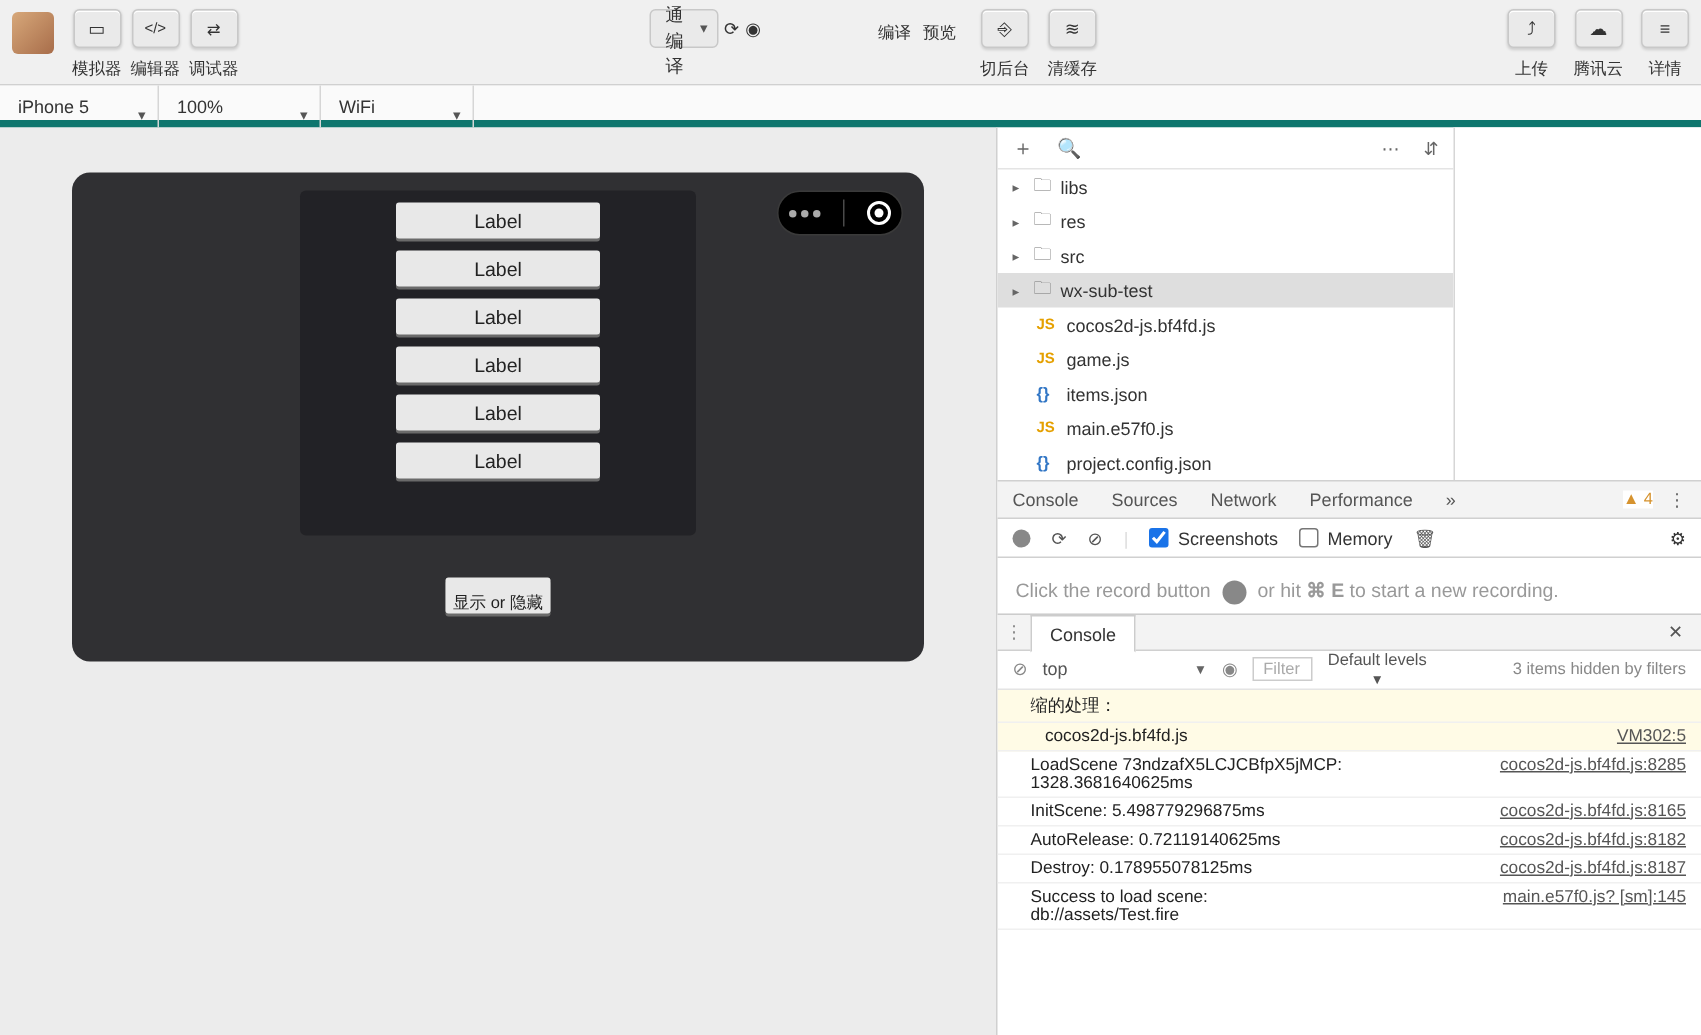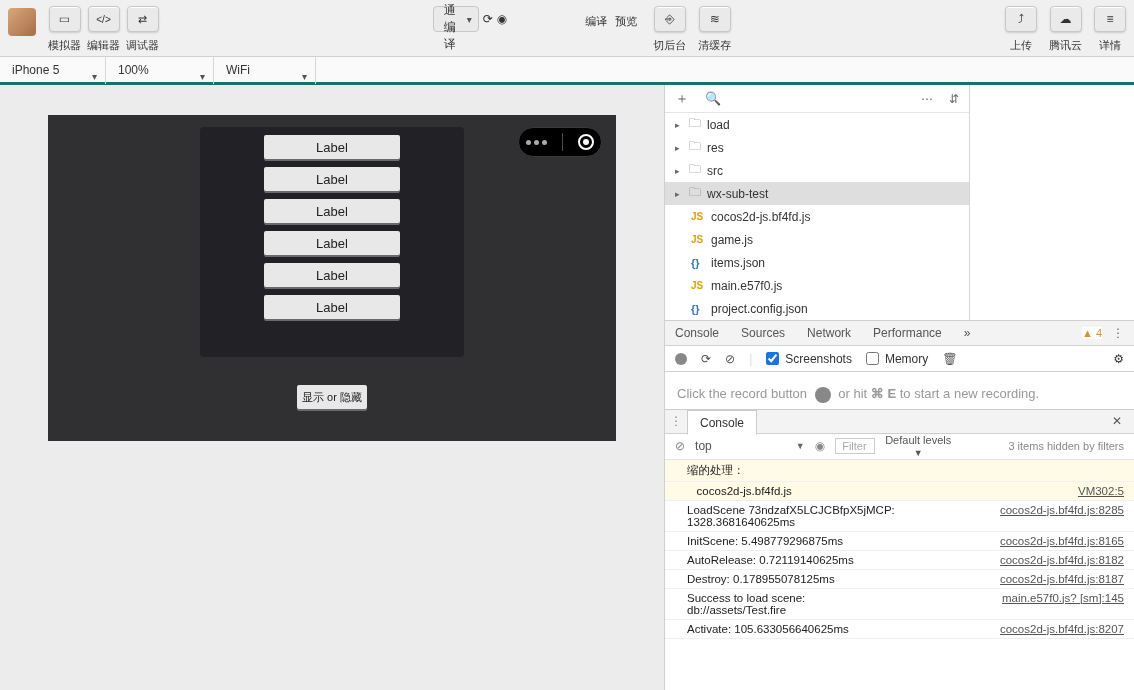--- a/index.html
+++ b/index.html
@@ -13,37 +13,37 @@
 .tb-btn .iconbox { width:32px; height:26px; background:#eaeaea; border:1px solid #c8c8c8; border-radius:4px; display:flex; align-items:center; justify-content:center; box-shadow:0 1px 0 #fff inset,0 1px 2px rgba(0,0,0,.15); }
 .tb-btn .lbl { font-size:11px; color:#333; margin-top:4px; }
 .flex-spacer { flex:1; }
 .compile-select { display:flex; align-items:center; height:26px; background:#eaeaea; border:1px solid #c8c8c8; border-radius:4px; padding:0 22px 0 10px; font-size:12px; position:relative; cursor:pointer;}
 .compile-select::after{content:"▾"; position:absolute; right:6px; font-size:10px; color:#555;}
 .cluster { display:flex; flex-direction:row; align-items:center;gap:38px; }
 .cluster .icons{display:flex; gap:4px;}
 .cluster .label{font-size:11px; color:#333; margin-top:4px; text-align:center;}
 
 
-.secbar { height: 28px; background:#fafafa; border-bottom:3px solid #0f766e; display:flex; align-items:center;}
+.secbar { height: 28px; background:#fafafa; border-bottom:5px solid #0f766e; display:flex; }
 .secsel { height:28px; line-height:28px; padding:0 28px 0 12px; position:relative; border-right:1px solid #d6d6d6; font-size:12px; cursor:pointer;}
 .secsel::after{content:"▾"; position:absolute; right:8px; top:7px; font-size:10px; color:#555;}
 
 
 .main { display:flex; height: calc(690px - 57px - 28px); }
 .left { width: 664px; background:#ececec; display:flex; align-items:flex-start; justify-content:center; padding-top:30px;}
-.sim { width:568px; height:326px; background:#303033; border-radius:0; position:relative; }
+.sim { width:568px; height:326px; background:#303033; border-radius:12px; position:relative; }
 .sim-pill { position:absolute; top:12px; right:14px; width:84px; height:30px; background:#000; border-radius:16px; display:flex; align-items:center; justify-content:space-around; border:1px solid #3a3a3a;}
 .sim-pill .dot{width:5px; height:5px; background:#aaa; border-radius:50%;}
 .sim-pill .dots{display:flex;gap:3px;}
 .sim-pill .target{width:16px;height:16px;border:2px solid #fff;border-radius:50%; display:flex;align-items:center;justify-content:center;}
 .sim-pill .target::after{content:"";width:6px;height:6px;background:#fff;border-radius:50%;}
 .sim-pill .sep{width:1px;height:18px;background:#4a4a4a;}
 .sim .panel{ position:absolute; top:12px; left:152px; width:264px; height:230px; background:#222226; border-radius:4px; display:flex; flex-direction:column; align-items:center; justify-content:flex-start; padding-top:8px; gap:8px;}
 .sim .labelbtn{width:136px; height:24px; background:#e8e8e8; box-shadow:0 2px 0 #6a6a6a; display:flex; align-items:center; justify-content:center; font-size:13px; color:#222; border-radius:2px;}
-.sim .toggle{ position:absolute; bottom:32px; left:50%; transform:translateX(-50%); width:70px; height:24px; background:#e8e8e8; box-shadow:0 2px 0 #6a6a6a; display:flex; align-items:center; justify-content:center; font-size:11px; color:#222; border-radius:2px;}
+.sim .toggle{ position:absolute; bottom:32px; left:50%; transform:translateX(-50%); width:70px; height:24px; background:#e8e8e8; box-shadow:0 2px 0 #6a6a6a; display:flex; align-items:flex-end; justify-content:center; font-size:11px; color:#222; border-radius:2px;}
 
 
 .right { flex:1; display:flex; flex-direction:column; border-left:1px solid #d0d0d0; background:#fff;}
 .exp-head { height:28px; border-bottom:1px solid #e4e4e4; display:flex; align-items:center; justify-content:space-between; padding:0 10px;}
 .exp-head .icohead{display:flex; gap:16px; align-items:center;}
 .file-list { overflow:hidden; flex:1;}
 .file-row { display:flex; align-items:center; height:23px; padding-left:10px; gap:6px; font-size:12px; color:#333; cursor:pointer;}
 .file-row.selected{background:#dedede;}
 .file-row .tri{width:8px; font-size:9px; color:#666;}
 .file-row .folder-icon{color:#777;}
@@ -222,21 +222,21 @@
           </div>
           <div class="icohead">
             <span style="color:#666">⋯</span>
             <span style="color:#666">⇵</span>
           </div>
         </div>
         <div class="file-list" id="filelist">
             <div class="file-row">
               <span class="tri">▸</span>
               <span class="folder-icon">🗀</span>
-              <span>load</span>
+              <span>libs</span>
             </div>
             <div class="file-row">
               <span class="tri">▸</span>
               <span class="folder-icon">🗀</span>
               <span>res</span>
             </div>
             <div class="file-row">
               <span class="tri">▸</span>
               <span class="folder-icon">🗀</span>
               <span>src</span>
@@ -349,20 +349,16 @@
         </div>
         <div class="log-row ">
           <div class="msg">Destroy: 0.178955078125ms</div>
           <div class="lnk">cocos2d-js.bf4fd.js:8187</div>
         </div>
         <div class="log-row ">
           <div class="msg">Success to load scene:
 db://assets/Test.fire</div>
           <div class="lnk">main.e57f0.js? [sm]:145</div>
         </div>
-        <div class="log-row ">
-          <div class="msg">Activate: 105.633056640625ms</div>
-          <div class="lnk">cocos2d-js.bf4fd.js:8207</div>
-        </div>
       </div>
 
   </div>
 </div>
 
 </body></html>

